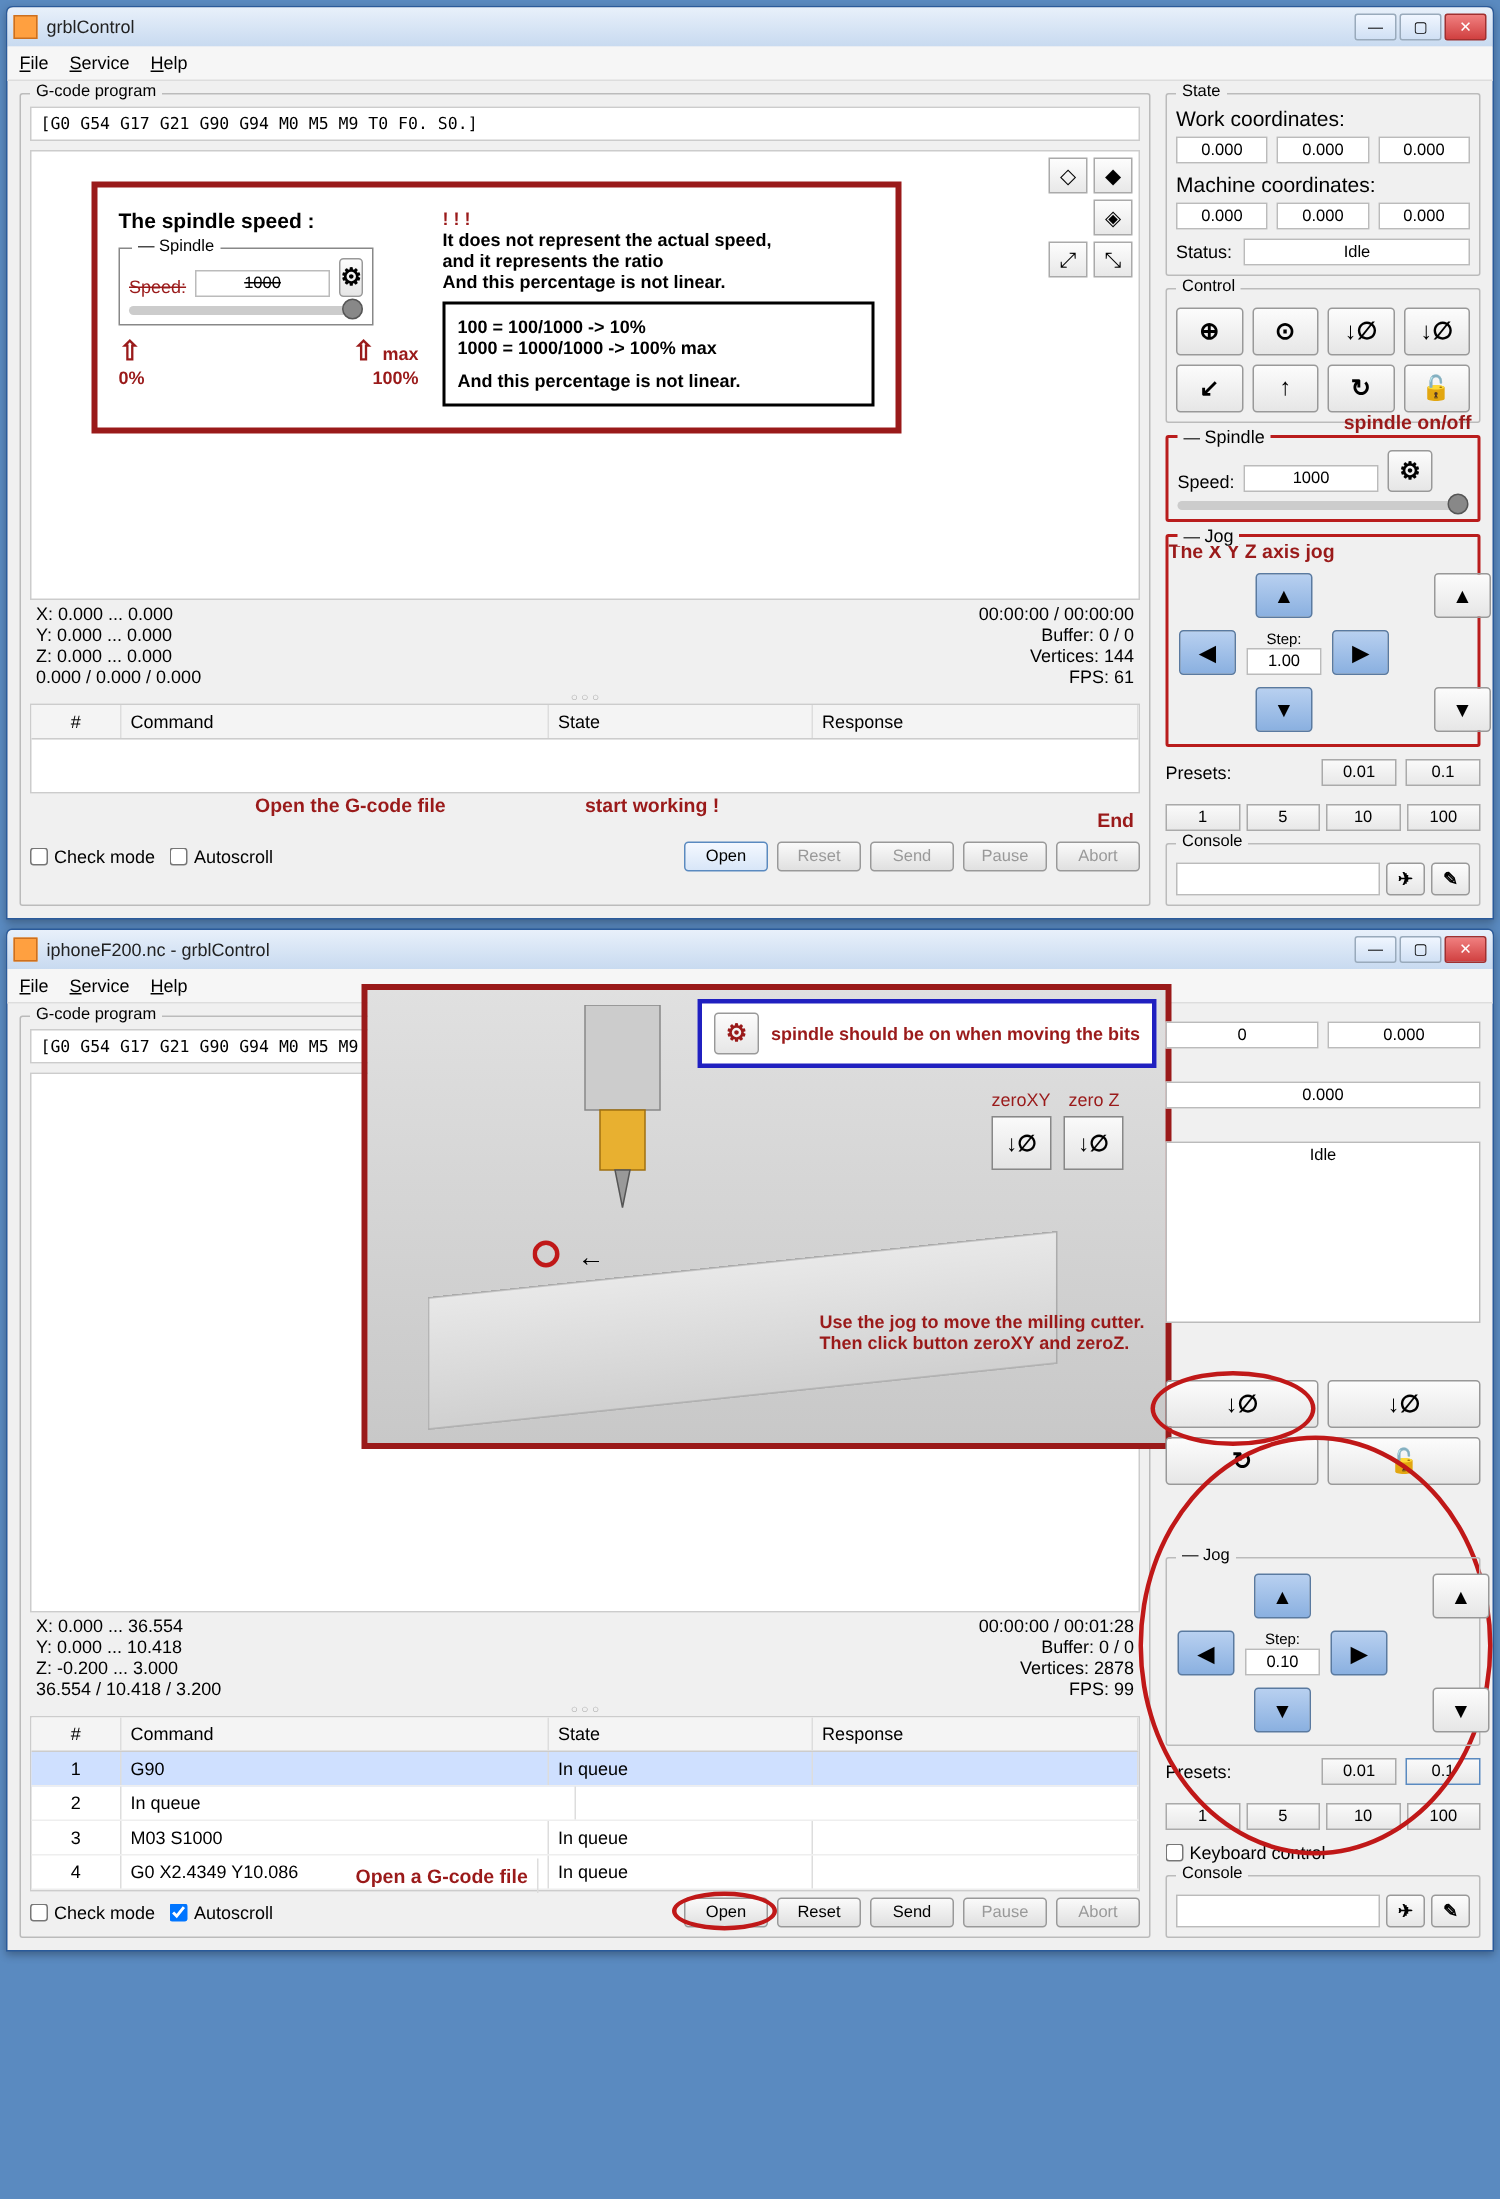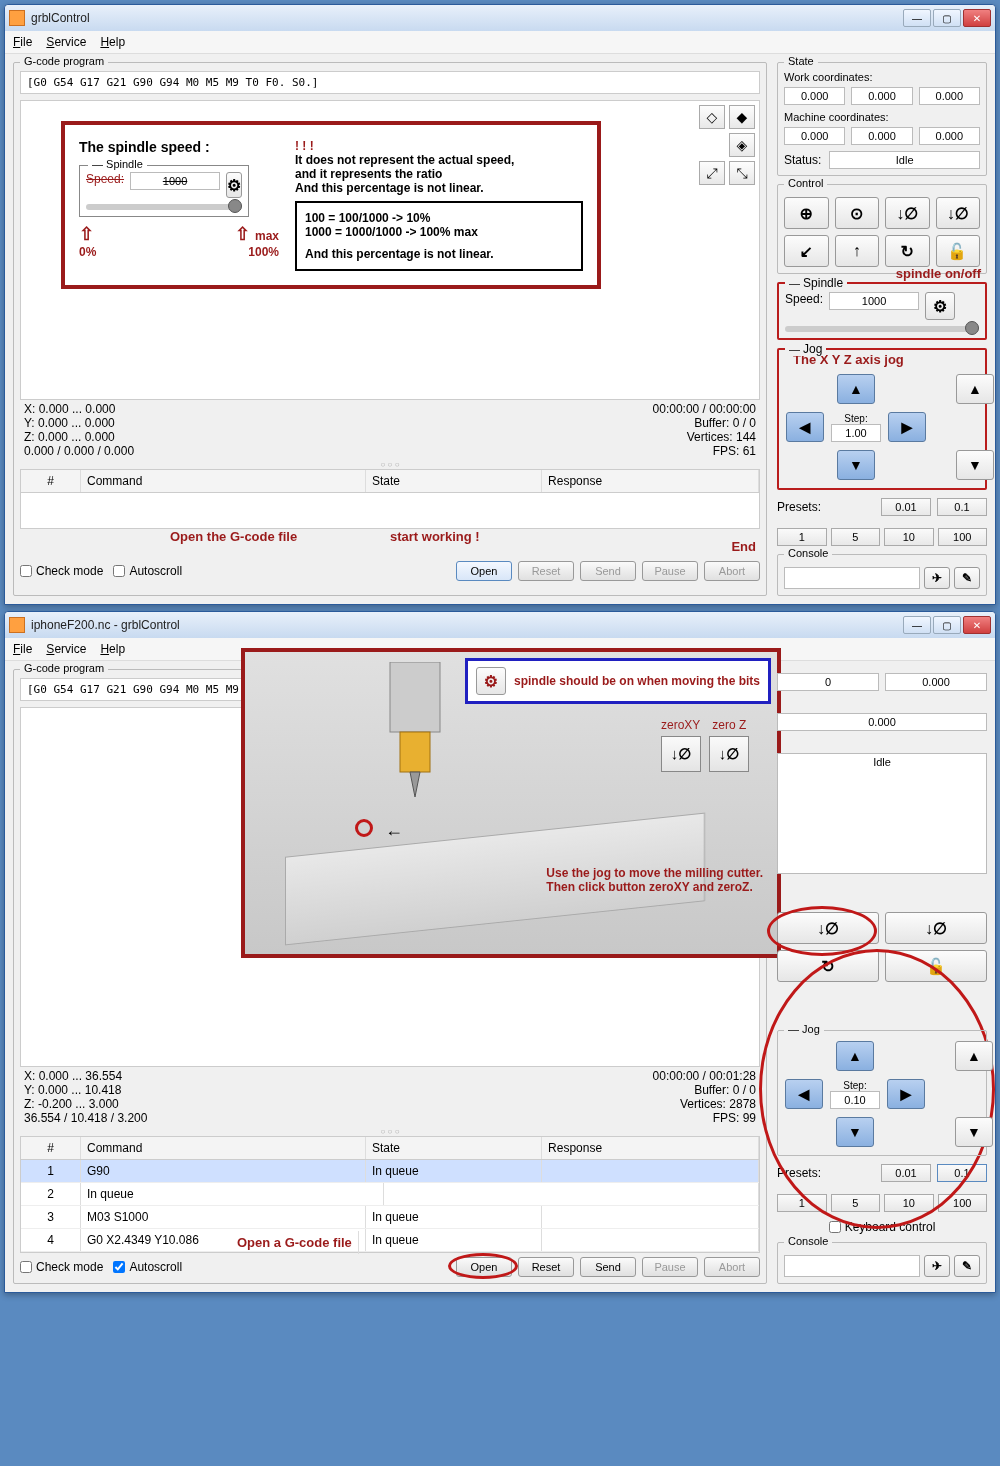--- a/index.html
+++ b/index.html
@@ -28,32 +28,32 @@
 .table { border:1px solid #ccc; background:#fff; }
 .table .hdr { display:flex; background:#f4f4f4; border-bottom:1px solid #ccc; }
 .table .hdr div, .table .row div { padding:4px 6px; border-right:1px solid #ddd; }
 .col-n { width:60px; text-align:center; }
 .col-cmd { flex:2; }
 .col-state { flex:1.2; }
 .col-resp { flex:1.5; }
 .table .row { display:flex; border-bottom:1px solid #eee; }
 .table .row.sel { background:#cfe0ff; }
 .footer { display:flex; align-items:center; gap:10px; padding-top:4px; }
-.chk { display:flex; align-items:center; gap:4px; font-size:11px;justify-content:center;}
+.chk { display:flex; align-items:center; gap:4px; font-size:11px;}
 .chk input { width:12px; height:12px; }
 .btnrow { margin-left:auto; display:flex; gap:6px;}
 .btn { min-width:56px; padding:3px 8px; background:linear-gradient(#fafafa,#e0e0e0); border:1px solid #999; border-radius:3px; font-size:11px; text-align:center; cursor:default;}
 .btn.primary { background:linear-gradient(#f4f8ff,#d8e6f8); border-color:#5a8ac0; }
 .btn.disabled { color:#999; }
 .coord-row { display:flex; gap:6px; margin-top:4px;}
 .coord { flex:1; border:1px solid #bbb; background:#fff; text-align:center; padding:2px; font-size:11px;}
-.label-sm { font-size:11px; }
+.label-sm { font-size:14px; }
 .ctrl-grid { display:grid; grid-template-columns:repeat(4,1fr); gap:6px; margin-top:4px;}
 .ctrl-btn { height:32px; border:1px solid #999; background:linear-gradient(#fcfcfc,#e6e6e6); border-radius:3px; display:flex;align-items:center;justify-content:center;font-weight:bold;font-size:16px;}
-.spindle-row { display:flex; align-items:flex-start; gap:6px; }
+.spindle-row { display:flex; align-items:flex-end; gap:6px; }
 .spindle-row input[type=text] { border:1px solid #bbb; text-align:center; padding:2px; width:90px; font-size:11px;}
 .slider { width:100%; height:6px; background:#ccc; border-radius:3px; position:relative; margin-top:6px;}
 .slider .thumb { position:absolute; right:0; top:-5px; width:14px; height:14px; border-radius:50%; background:#888; border:1px solid #555;}
 .jog-grid { display:grid; grid-template-columns: 40px 54px 40px 20px 40px; grid-template-rows: 34px 34px 34px; gap:4px; justify-items:center; align-items:center;}
 .jog-btn { width:38px; height:30px; background:linear-gradient(#b8d0f0,#8ab0e0); border:1px solid #5a7aa0; border-radius:3px; display:flex;align-items:center;justify-content:center; font-size:14px; font-weight:bold;}
 .jog-z { background:linear-gradient(#fcfcfc,#e6e6e6); border:1px solid #999;}
 .step-box { border:1px solid #bbb; background:#fff; width:50px; padding:2px; text-align:center; font-size:11px;}
 .preset-row { display:flex; gap:4px; align-items:center; margin-top:4px;}
 .preset-btn { flex:1; border:1px solid #aaa; padding:2px 0; text-align:center; font-size:11px; background:linear-gradient(#fafafa,#e8e8e8);}
 .console-input { border:1px solid #bbb; background:#fff; height:22px; flex:1;}
@@ -240,21 +240,21 @@
           <span>Speed:</span>
           <input type="text" value="1000" style="">
           <div class="ctrl-btn" style="width:30px;height:28px;">⚙</div>
         </div>
         <div class="slider">
             <div class="thumb"></div>
           </div>
       </div>
 
       <div class="groupbox highlight-red">
-        <div class="annot-text" style="left:14px;top:2px;">The X Y Z axis jog</div>
+        <div class="annot-text" style="left:0;top:2px;">The X Y Z axis jog</div>
         <div class="legend">— <span>Jog</span></div>
         <div class="jog-grid" style="margin-top:14px;">
           <div></div>
             <div class="jog-btn">▲</div>
             <div></div>
             <div></div>
             <div class="jog-btn jog-z">▲</div>
           <div class="jog-btn">◀</div>
           <div style="text-align:center;">
               <div style="font-size:10px">Step:</div>

